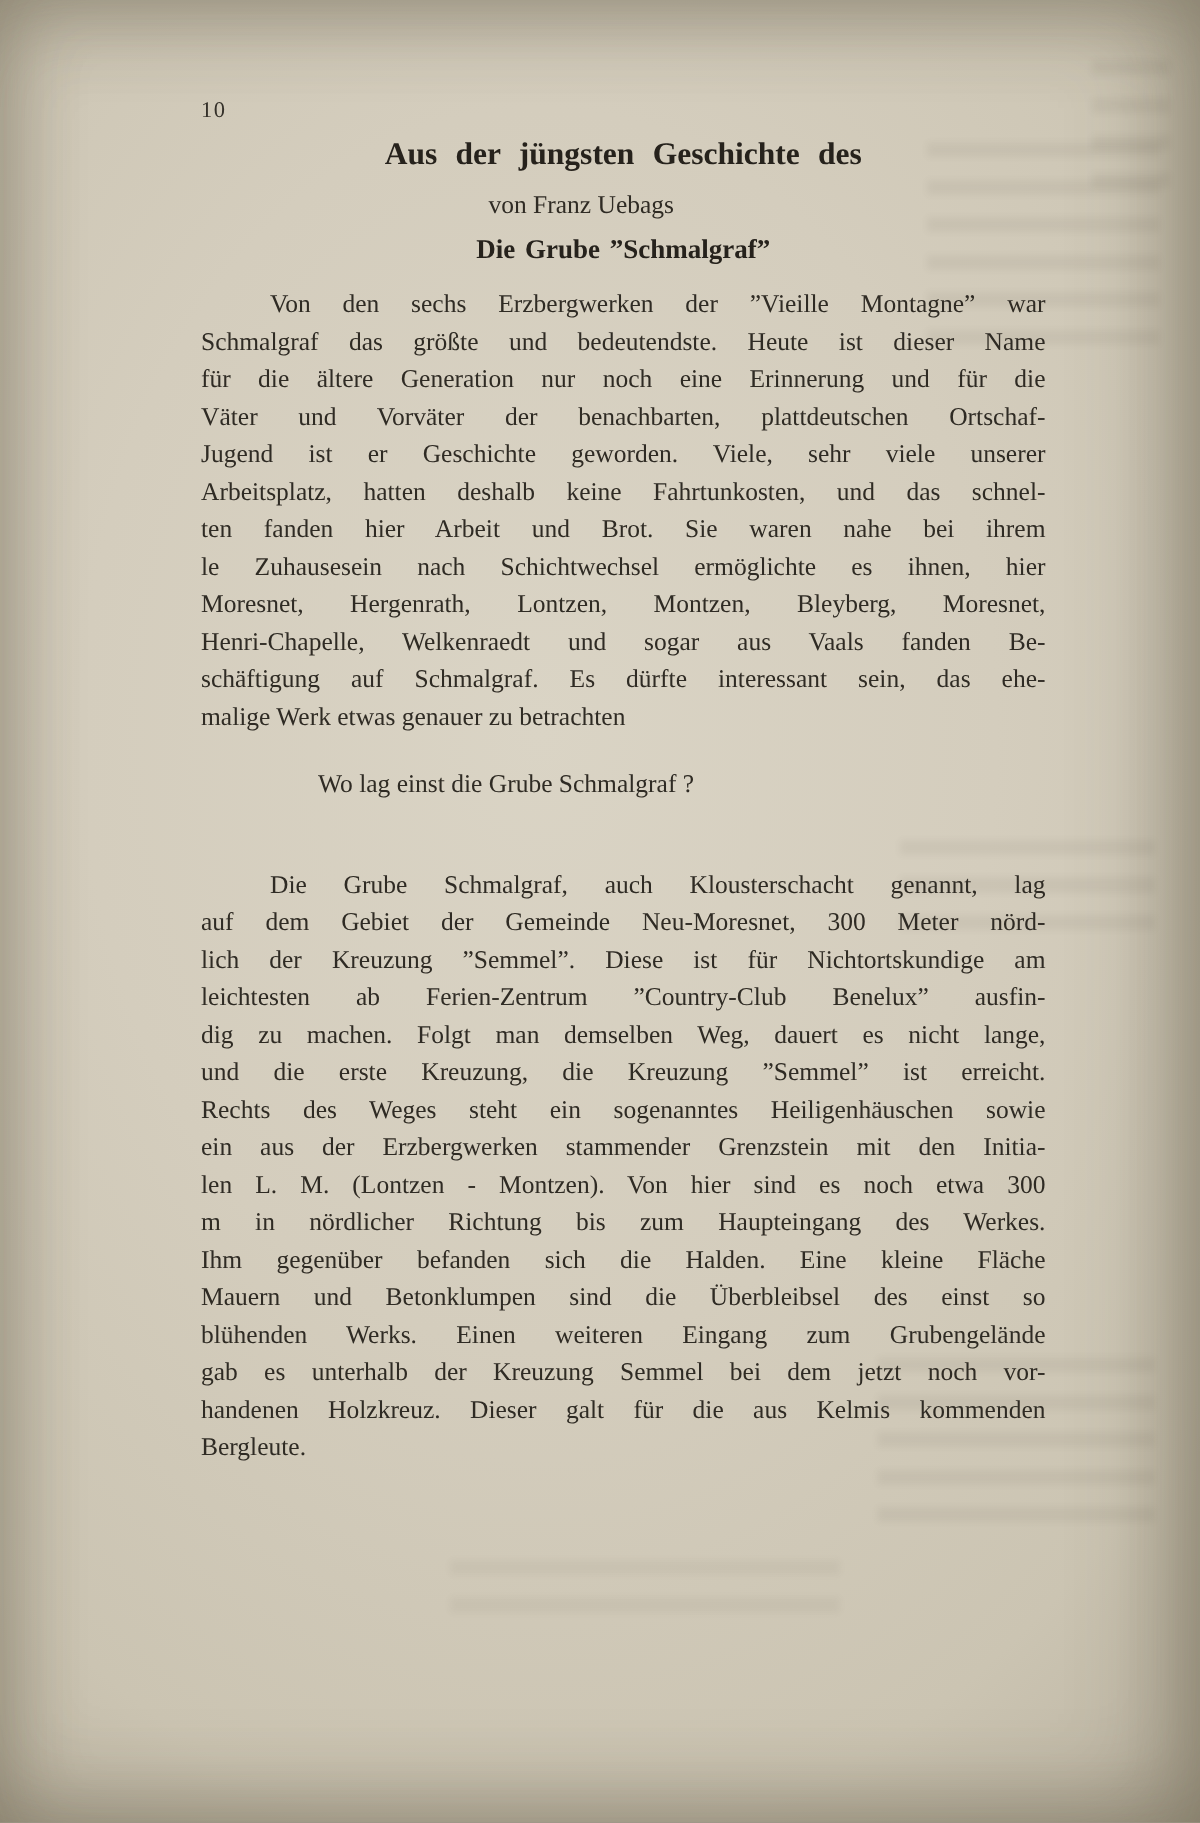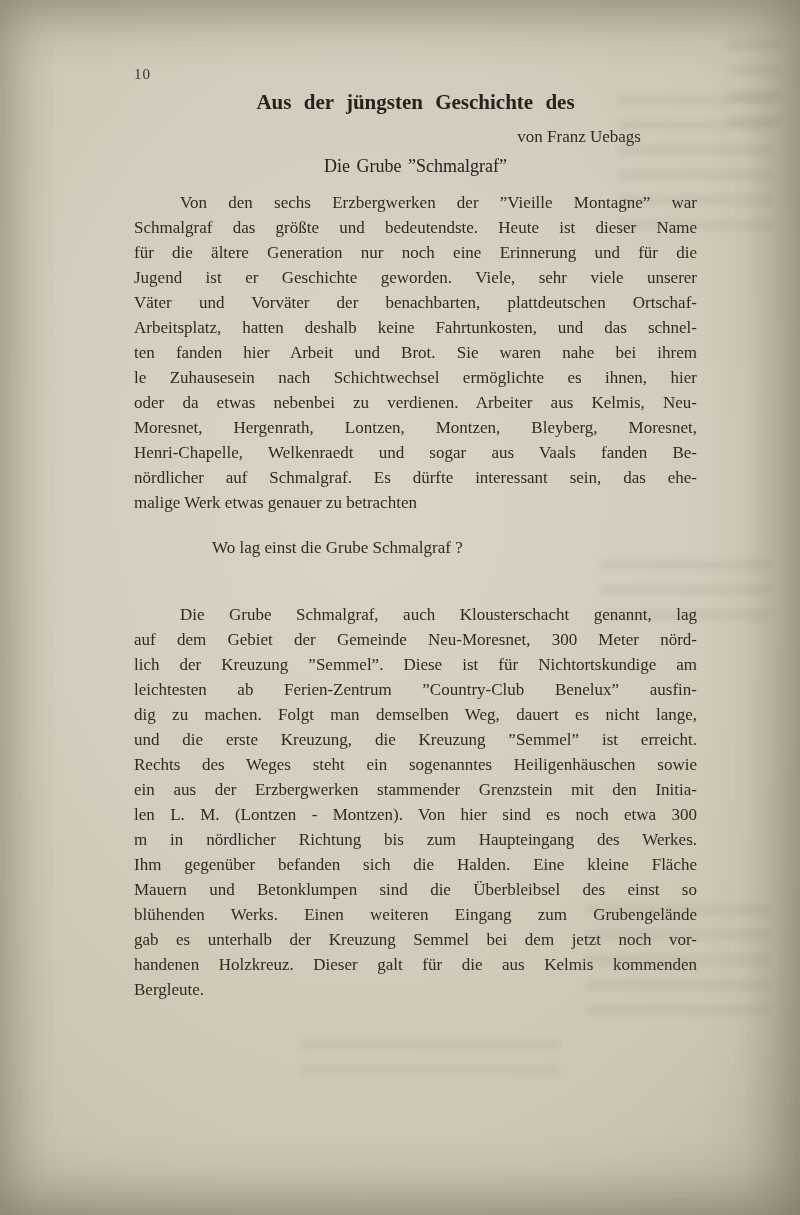--- a/index.html
+++ b/index.html
@@ -43,25 +43,25 @@
     font-size: 15px; line-height: 20px; letter-spacing: 1px; color: #35312a;
   }
   .title {
     text-align: center; font-weight: bold; color: #26221c;
     font-size: 21px; line-height: 36px; word-spacing: 7px;
   }
   .title .suffix {
     font-size: 16px; word-spacing: 2px; position: relative; top: -1px; margin-left: 6px;
   }
   .byline {
-    text-align: right; padding-right: 56px;
+    text-align: center; padding-right: 56px;
     font-size: 17px; line-height: 26px; margin-top: 4px;
   }
   .subtitle {
-    text-align: center; font-weight: normal; color: #26221c;
+    text-align: center; font-weight: bold; color: #26221c;
     font-size: 18px; line-height: 28px; margin-top: 2px; word-spacing: 2px;
   }
   .body-blocks { margin-top: 10px; }
   .para { margin-top: 8px; }
   .line {
     font-size: 17px; line-height: 25px;
     text-align: justify; text-align-last: justify;
   }
   .line.first { padding-left: 46px; }
   .line.last  { text-align-last: left; }
@@ -89,29 +89,28 @@
 
     <div class="byline">von Franz Uebags</div>
 
     <div class="subtitle">Die Grube ”Schmalgraf”</div>
 
     <div class="body-blocks">
         <div class="para">
           <div class="line first">Von den sechs Erzbergwerken der ”Vieille Montagne” war</div>
           <div class="line">Schmalgraf das größte und bedeutendste. Heute ist dieser Name</div>
           <div class="line">für die ältere Generation nur noch eine Erinnerung und für die</div>
+          <div class="line">Väter und Vorväter der benachbarten, plattdeutschen Ortschaf-</div>
           <div class="line">Jugend ist er Geschichte geworden. Viele, sehr viele unserer</div>
-          <div class="line">Väter und Vorväter der benachbarten, plattdeutschen Ortschaf-</div>
           <div class="line">Arbeitsplatz, hatten deshalb keine Fahrtunkosten, und das schnel-</div>
           <div class="line">ten fanden hier Arbeit und Brot. Sie waren nahe bei ihrem</div>
           <div class="line">le Zuhausesein nach Schichtwechsel ermöglichte es ihnen, hier</div>
-          <div class="line">oder da etwas nebenbei zu verdienen. Arbeiter aus Kelmis, Neu-</div>
           <div class="line">Moresnet, Hergenrath, Lontzen, Montzen, Bleyberg, Moresnet,</div>
           <div class="line">Henri-Chapelle, Welkenraedt und sogar aus Vaals fanden Be-</div>
-          <div class="line">nördlicher auf Schmalgraf. Es dürfte interessant sein, das ehe-</div>
+          <div class="line">schäftigung auf Schmalgraf. Es dürfte interessant sein, das ehe-</div>
           <div class="line last">malige Werk etwas genauer zu betrachten</div>
         </div>
         <div class="heading">Wo lag einst die Grube Schmalgraf ?</div>
         <div class="para">
           <div class="line first">Die Grube Schmalgraf, auch Klousterschacht genannt, lag</div>
           <div class="line">auf dem Gebiet der Gemeinde Neu-Moresnet, 300 Meter nörd-</div>
           <div class="line">lich der Kreuzung ”Semmel”. Diese ist für Nichtortskundige am</div>
           <div class="line">leichtesten ab Ferien-Zentrum ”Country-Club Benelux” ausfin-</div>
           <div class="line">dig zu machen. Folgt man demselben Weg, dauert es nicht lange,</div>
           <div class="line">und die erste Kreuzung, die Kreuzung ”Semmel” ist erreicht.</div>

